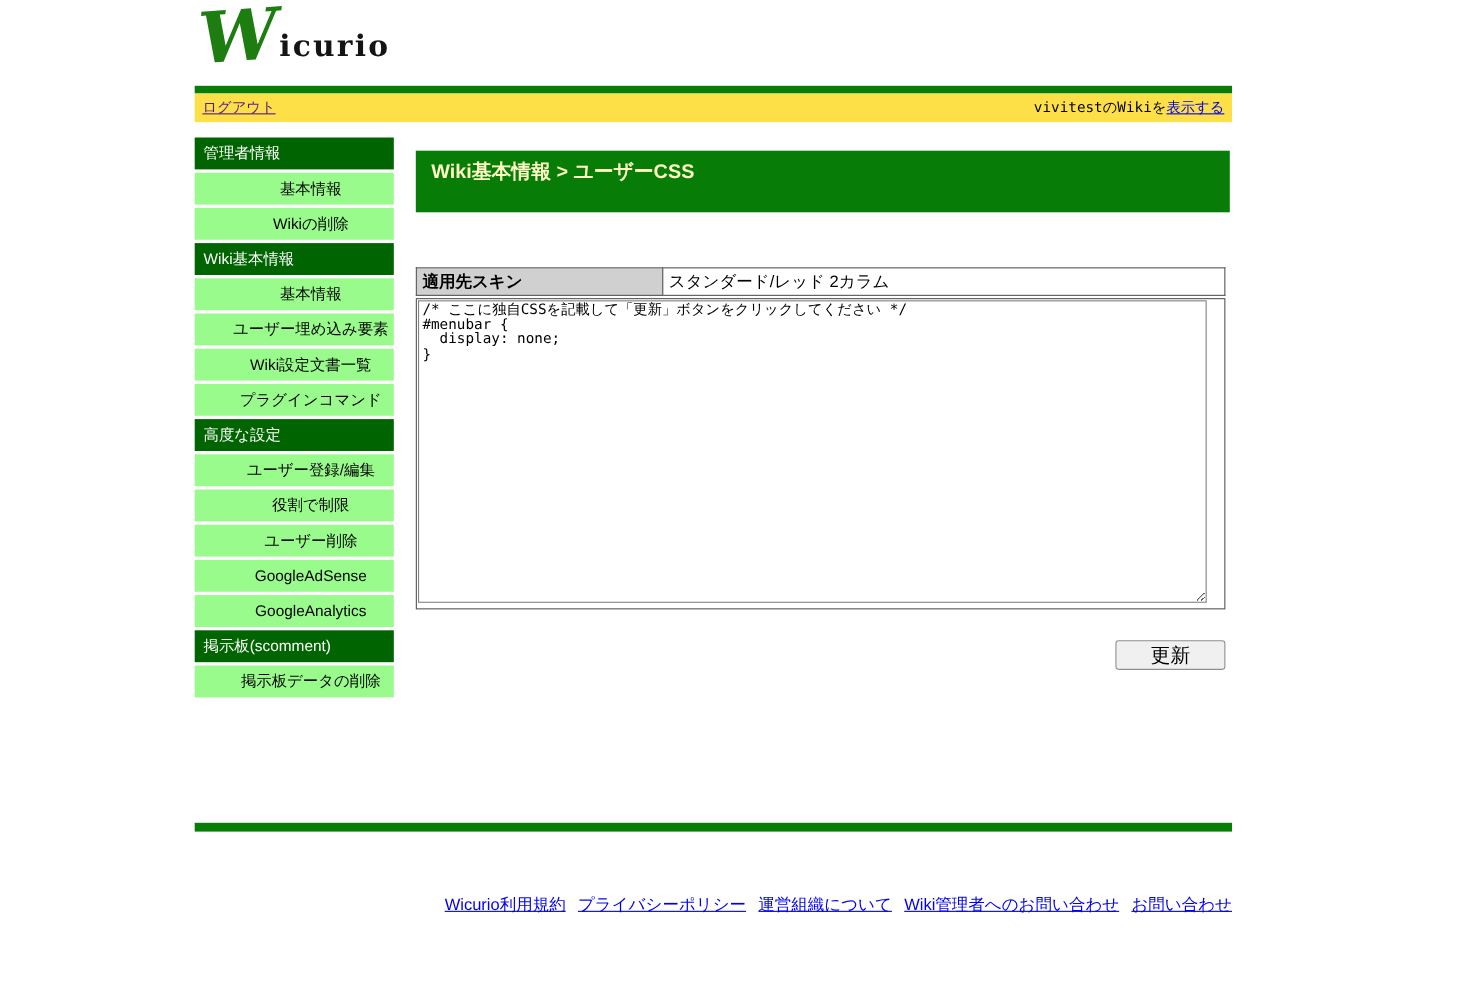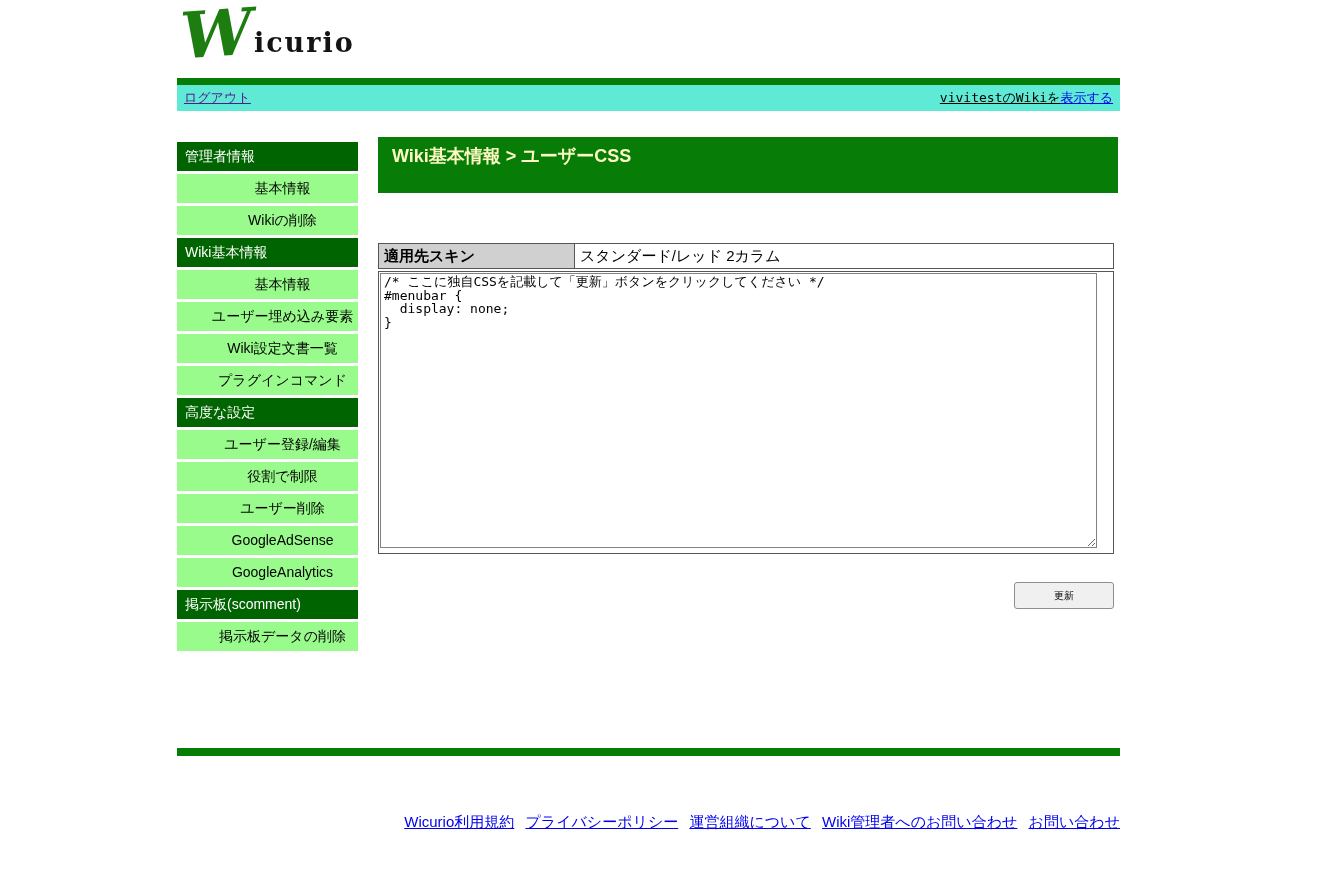--- a/index.html
+++ b/index.html
@@ -17,59 +17,59 @@
     font-size:64px; line-height:0.95; color:#1d7d10; transform:rotate(-4deg);
   }
   .logo-rest {
     font-family:"DejaVu Serif",serif; font-weight:bold; font-size:27px;
     color:#141414; letter-spacing:2px; margin-left:1px; margin-bottom:7px;
   }
 
   
   .top-green { position:absolute; left:177px; top:78px; width:943px; height:7px; background:#077d07; }
   .topbar {
-    position:absolute; left:177px; top:85px; width:943px; height:26px; background:#5eead4;
+    position:absolute; left:177px; top:85px; width:943px; height:26px; background:#fde047;
     display:flex; justify-content:space-between; align-items:center; padding:0 7px;
-    font-family:"DejaVu Sans Mono","Liberation Mono",monospace; font-size:13px;text-decoration:underline;
+    font-family:"DejaVu Sans Mono","Liberation Mono",monospace; font-size:13px;
   }
   .logout-link { color:#551a8b; text-decoration:underline; }
   .wiki-view { color:#000; }
   .wiki-view a { color:#0000ee; text-decoration:underline; }
 
   
-  .sidebar { position:absolute; left:177px; top:142px; width:181px; }
+  .sidebar { position:absolute; left:177px; top:125px; width:181px; }
   .side-row { height:29px; margin-bottom:3px; line-height:29px; font-size:14px; position:relative; white-space:nowrap; }
   .side-row.header { background:#006400; color:#ffffff; padding-left:8px; }
   .side-row.item  { background:#99fb8c; color:#000000; padding-left:30px; cursor:pointer;text-align:center; }
   .red-underline {
     display:none; position:absolute; left:14px; bottom:1px; width:104px; height:7px;
     background:#e8170f; border-radius:4px; transform:rotate(-0.8deg);
   }
   .side-row.annotated .red-underline { display:block; }
 
   
   .main { position:absolute; left:378px; top:137px; width:740px; }
   .main-header {
     height:56px; line-height:39px; background:#077d07; color:#fef9c3;
     font-weight:bold; font-size:18px; padding-left:14px;
   }
   .skin-table { margin-top:50px; width:736px; border-collapse:collapse; }
   .skin-table td { border:1px solid #565656; height:25px; font-size:15px; padding:0 5px; background:#fff; }
-  td.skin-label { width:196px; background:#d0d0d0; font-weight:bold; }
+  td.skin-label { width:224px; background:#d0d0d0; font-weight:bold; }
 
   .editor-box { margin-top:2px; width:736px; border:1px solid #565656; padding:1px; background:#fff; }
   .css-editor {
     display:block; width:717px; height:275px; margin-bottom:4px;
     font-family:"DejaVu Sans Mono","Liberation Mono",monospace; font-size:13px; line-height:1.05;
     border:1px solid #828282; padding:1px 3px; resize:both; background:#fff; color:#000; outline:none;
   }
 
   .button-row { width:736px; margin-top:28px; text-align:right; }
   .update-btn {
-    width:100px; height:27px; font-size:10px; font-family:inherit; color:#000;
+    width:100px; height:27px; font-size:18px; font-family:inherit; color:#000;
     background:#f0f0f0; border:1px solid #8f8f8f; border-radius:3px; cursor:pointer;
   }
 
   
   .footer-bar { position:absolute; left:177px; top:748px; width:943px; height:8px; background:#077d07; }
   .footer-links {
     position:absolute; left:177px; top:813px; width:943px; text-align:right;
     font-size:15px; white-space:nowrap;
   }
   .footer-links a { color:#0000ee; text-decoration:underline; margin-left:7px; }

